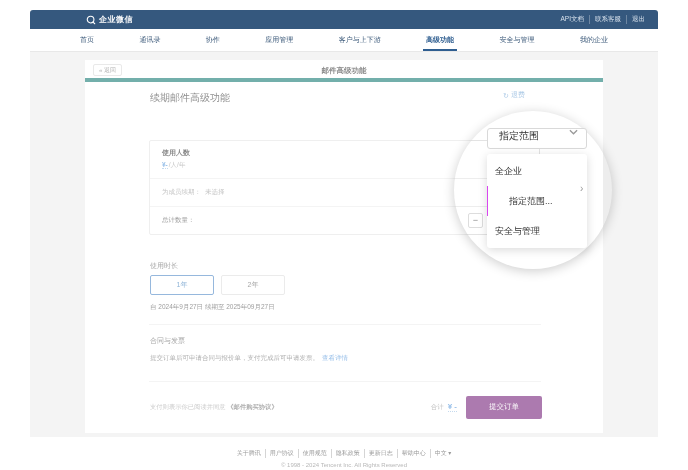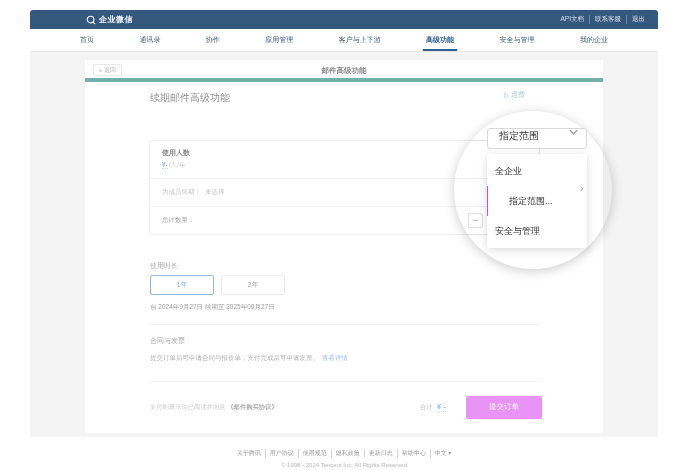--- a/index.html
+++ b/index.html
@@ -73,21 +73,21 @@
   .c-desc { position: absolute; left: 65px; top: 294px; font-size: 6.5px; color: #777; }
   .link { color: #4a90d9; text-decoration: none; margin-left: 3px; cursor: pointer; }
   
   .checkout { position: absolute; left: 65px; top: 334px; width: 392px; height: 26px;
     display: flex; align-items: center; }
   .agree { font-size: 6.3px; color: #a8a8a8; }
   .agree-b { color: #777; font-weight: bold; }
   .total { margin-left: auto; display: flex; align-items: baseline; gap: 4px; }
   .t-label { font-size: 6.5px; color: #999; }
   .t-price { font-size: 8px; font-weight: bold; color: #4a90d9; border-bottom: 1px dotted #9cc0e2; }
-  .submit { margin-left: 20px; width: 76px; height: 23px; background: #d946ef; color: #fff;
+  .submit { margin-left: 9px; width: 76px; height: 23px; background: #701a75; color: #fff;
     border: none; border-radius: 2px; font-size: 7.5px; cursor: pointer; font-family: inherit; }
   
   .wash { position: absolute; left: 30px; top: 52px; width: 628px; height: 385px;
     overflow: hidden; z-index: 5; pointer-events: none; }
   .hole { position: absolute; left: 424px; top: 59px; width: 158px; height: 158px;
     border-radius: 50%; box-shadow: 0 0 0 2000px rgba(255,255,255,0.42); }
   .ring { position: absolute; left: 424px; top: 59px; width: 158px; height: 158px;
     border-radius: 50%; box-shadow: 0 2px 12px rgba(0,0,0,0.20); }
   
   .select { position: absolute; left: 487px; top: 128px; width: 100px; height: 21px; z-index: 10;

